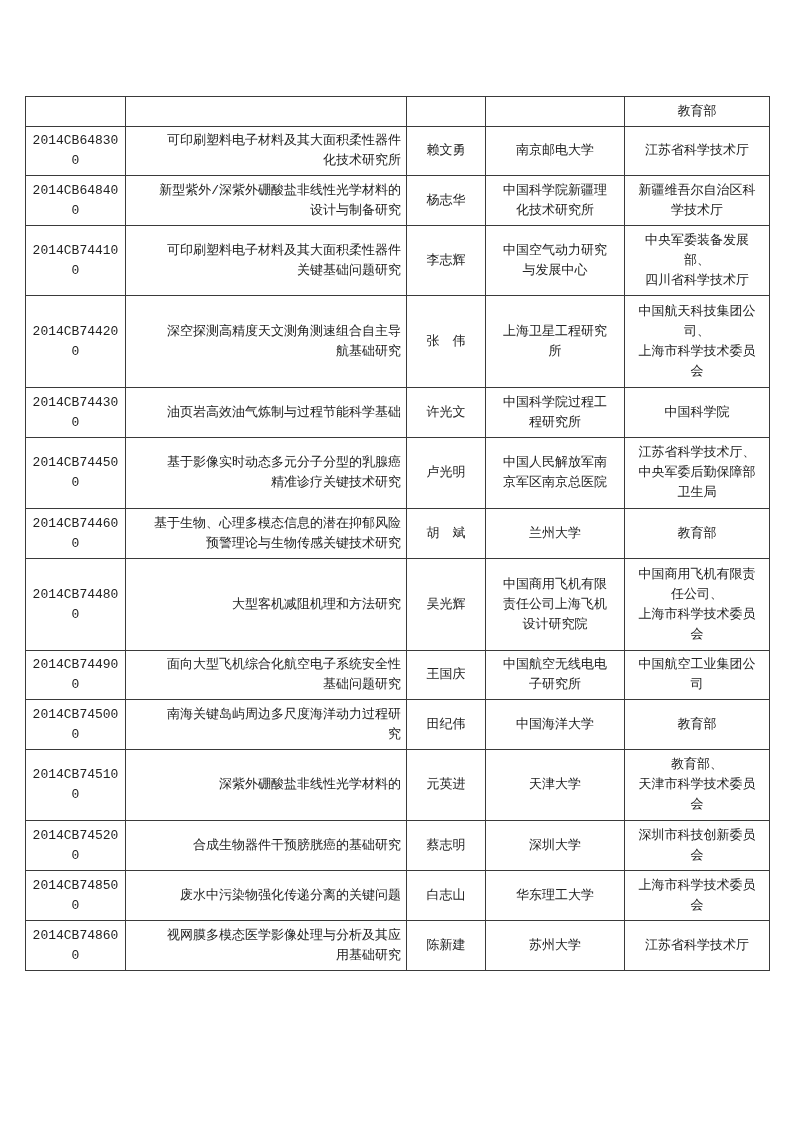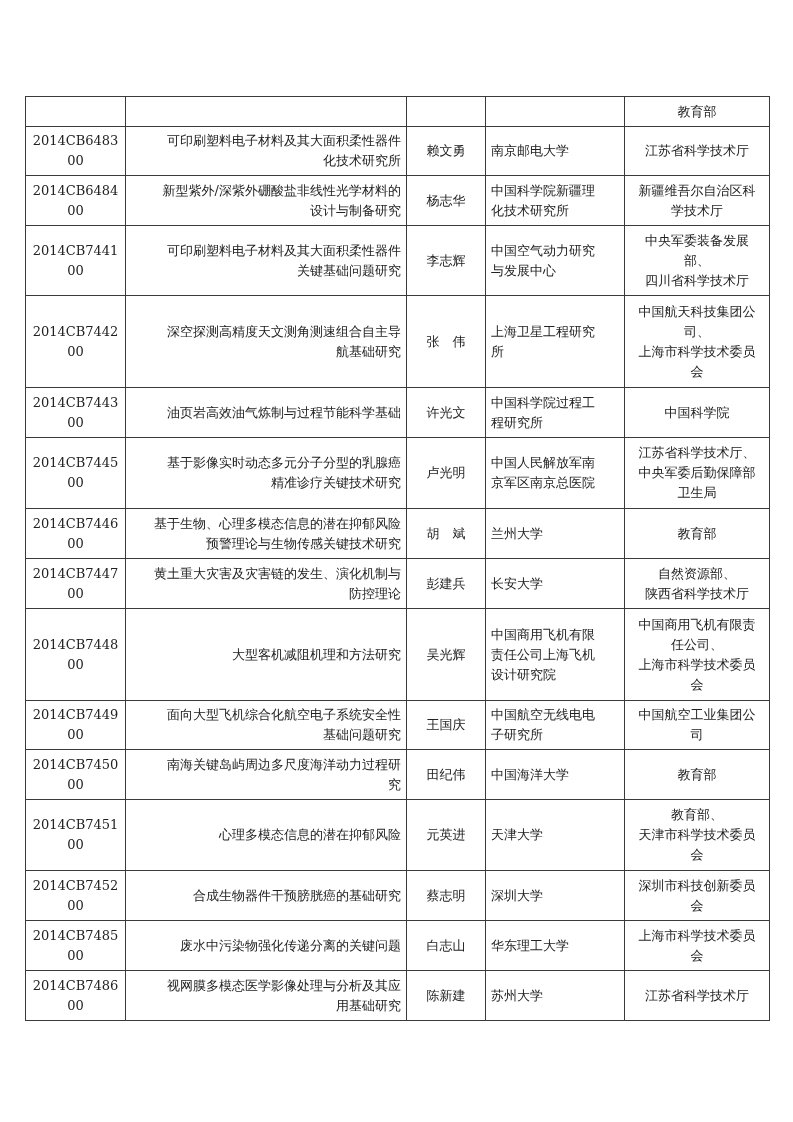--- a/index.html
+++ b/index.html
@@ -18,33 +18,34 @@
     .page {
       position: absolute;
       left: 25px;
       top: 96px;
       width: 743px;
     }
     table.project-table {
       border-collapse: collapse;
       width: 743px;
       table-layout: fixed;
+      font-family: Liberation Mono, monospace;
     }
     table.project-table td {
       border: 1px solid #3a3a3a;
       font-size: 13px;
       line-height: 20px;
       padding: 3px 5px;
       vertical-align: middle;
       word-break: break-all;
     }
     td.c-id { width: 89px; text-align: center; font-size: 12.5px; padding: 3px 2px; }
     td.c-title { width: 270px; text-align: right; padding-left: 8px; }
     td.c-lead { width: 68px; text-align: center; }
-    td.c-org { width: 128px; text-align: left; }
+    td.c-org { width: 128px; text-align: center; }
     td.c-dept { width: 134px; text-align: center; }
     .line { display: block; }
   </style>
 </head>
 <body>
 
 <div class="page">
   <table class="project-table">
     <tbody id="table-body">
         <tr style="height: 30px;">
@@ -163,35 +164,20 @@
             <span class="line">预警理论与生物传感关键技术研究</span>
           </td>
           <td class="c-lead">胡　斌</td>
           <td class="c-org">
             <span class="line">兰州大学</span>
           </td>
           <td class="c-dept">
             <span class="line">教育部</span>
           </td>
         </tr>
-        <tr style="height: 50px;">
-          <td class="c-id">2014CB744700</td>
-          <td class="c-title">
-            <span class="line">黄土重大灾害及灾害链的发生、演化机制与</span>
-            <span class="line">防控理论</span>
-          </td>
-          <td class="c-lead">彭建兵</td>
-          <td class="c-org">
-            <span class="line">长安大学</span>
-          </td>
-          <td class="c-dept">
-            <span class="line">自然资源部、</span>
-            <span class="line">陕西省科学技术厅</span>
-          </td>
-        </tr>
         <tr style="height: 92px;">
           <td class="c-id">2014CB744800</td>
           <td class="c-title">
             <span class="line">大型客机减阻机理和方法研究</span>
           </td>
           <td class="c-lead">吴光辉</td>
           <td class="c-org">
             <span class="line">中国商用飞机有限</span>
             <span class="line">责任公司上海飞机</span>
             <span class="line">设计研究院</span>
@@ -229,21 +215,21 @@
           <td class="c-org">
             <span class="line">中国海洋大学</span>
           </td>
           <td class="c-dept">
             <span class="line">教育部</span>
           </td>
         </tr>
         <tr style="height: 71px;">
           <td class="c-id">2014CB745100</td>
           <td class="c-title">
-            <span class="line">心理多模态信息的潜在抑郁风险</span>
+            <span class="line">深紫外硼酸盐非线性光学材料的</span>
           </td>
           <td class="c-lead">元英进</td>
           <td class="c-org">
             <span class="line">天津大学</span>
           </td>
           <td class="c-dept">
             <span class="line">教育部、</span>
             <span class="line">天津市科学技术委员</span>
             <span class="line">会</span>
           </td>

